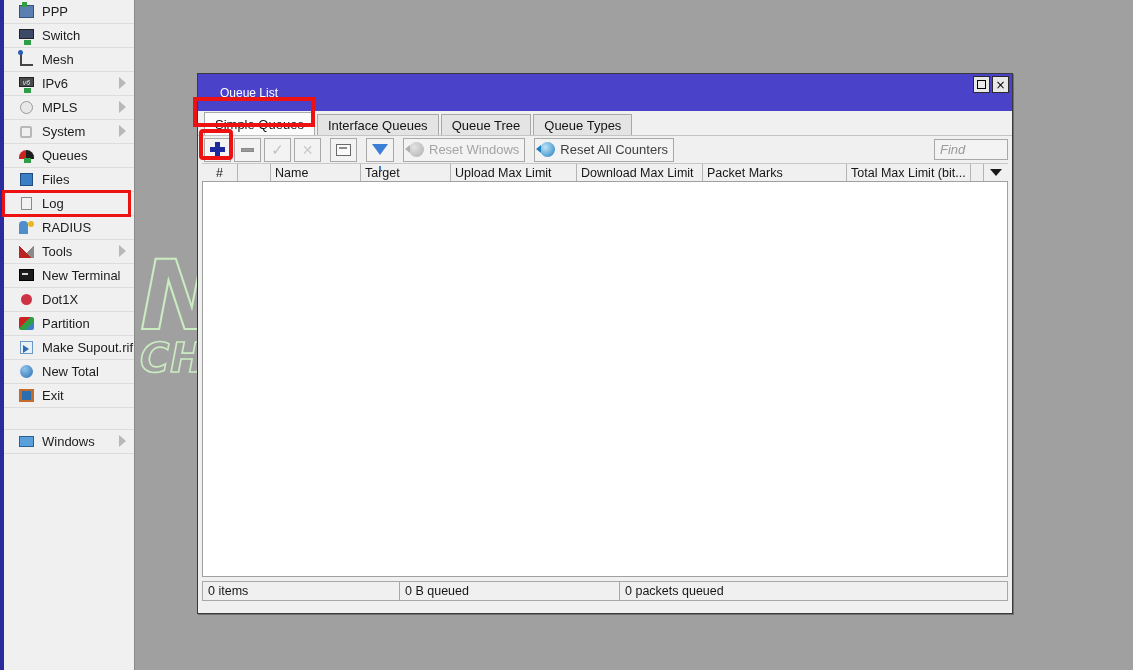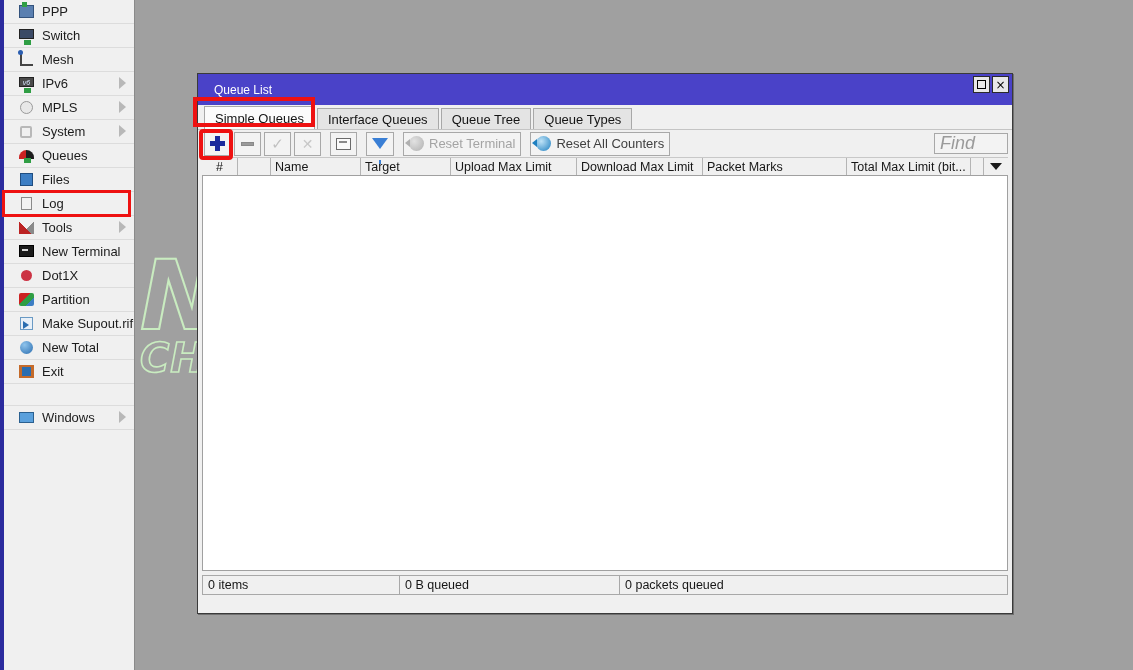--- a/index.html
+++ b/index.html
@@ -160,25 +160,25 @@
   #qwin {
     position: absolute;
     left: 197px; top: 73px;
     width: 816px; height: 541px;
     background: #f0f0f0;
     border: 1px solid #3a3a3a;
     box-shadow: 1px 1px 0 #707070;
     z-index: 6;
   }
   #titlebar {
-    height: 31px;
+    height: 37px;
     background: #4a42c8;
     display: flex;
     align-items: center;
-    padding-left: 16px;
+    padding-left: 22px;
     color: #ffffff;
     font-size: 12px;
     position: relative;
   }
   #titlebar .tbtns {
     position: absolute;
     right: 3px; top: 2px;
     display: flex;
     gap: 2px;
   }
@@ -269,21 +269,21 @@
     width:0;height:0;border-top:4px solid transparent;border-bottom:4px solid transparent;border-right:5px solid #1e7fc0;
   }
   .rc-glyph.gray:before { border-right-color:#b0b0b0; }
 
   #findwrap { margin-left: auto; display:flex; align-items:center; }
   #findbox {
     width: 74px; height: 21px;
     border: 1px solid #a8a8a8;
     background: #f3f3f3;
     color: #9a9a9a;
-    font-size: 18px;
+    font-size: 13px;
     font-style: italic;
     padding: 8px 5px;
     display: flex; align-items: center;
     font-family: "Liberation Sans", sans-serif;
   }
 
   #colhdr {
     display: flex;
     height: 19px;
     background: #f0f0f0;
@@ -431,20 +431,26 @@
       <span class="lbl">Files</span>
     </div>
 
     <div class="side-item">
       <span class="ico">
           <i class="ic ic-log"></i>
         </span>
       <span class="lbl">Log</span>
     </div>
 
+    <div class="side-item">
+      <span class="ico">
+          <i class="ic ic-radius"></i>
+        </span>
+      <span class="lbl">RADIUS</span>
+    </div>
 
     <div class="side-item">
       <span class="ico">
           <i class="ic ic-tools"></i>
         </span>
       <span class="lbl">Tools</span>
       <span class="arrow"></span>
     </div>
 
     <div class="side-item">
@@ -537,21 +543,21 @@
         <span class="x-glyph">✕</span>
       </div>
       <div class="tb sep">
         <span class="box-glyph"></span>
       </div>
       <div class="tb sep">
         <span class="funnel-glyph"></span>
       </div>
       <div class="tb dis sep">
         <span class="rc-glyph gray"></span>
-        <span>Reset Terminal</span>
+        <span>Reset Windows</span>
       </div>
       <div class="tb">
         <span class="rc-glyph"></span>
         <span>Reset All Counters</span>
       </div>
       <div id="findwrap">
         <div id="findbox">Find</div>
       </div>
     </div>
 

